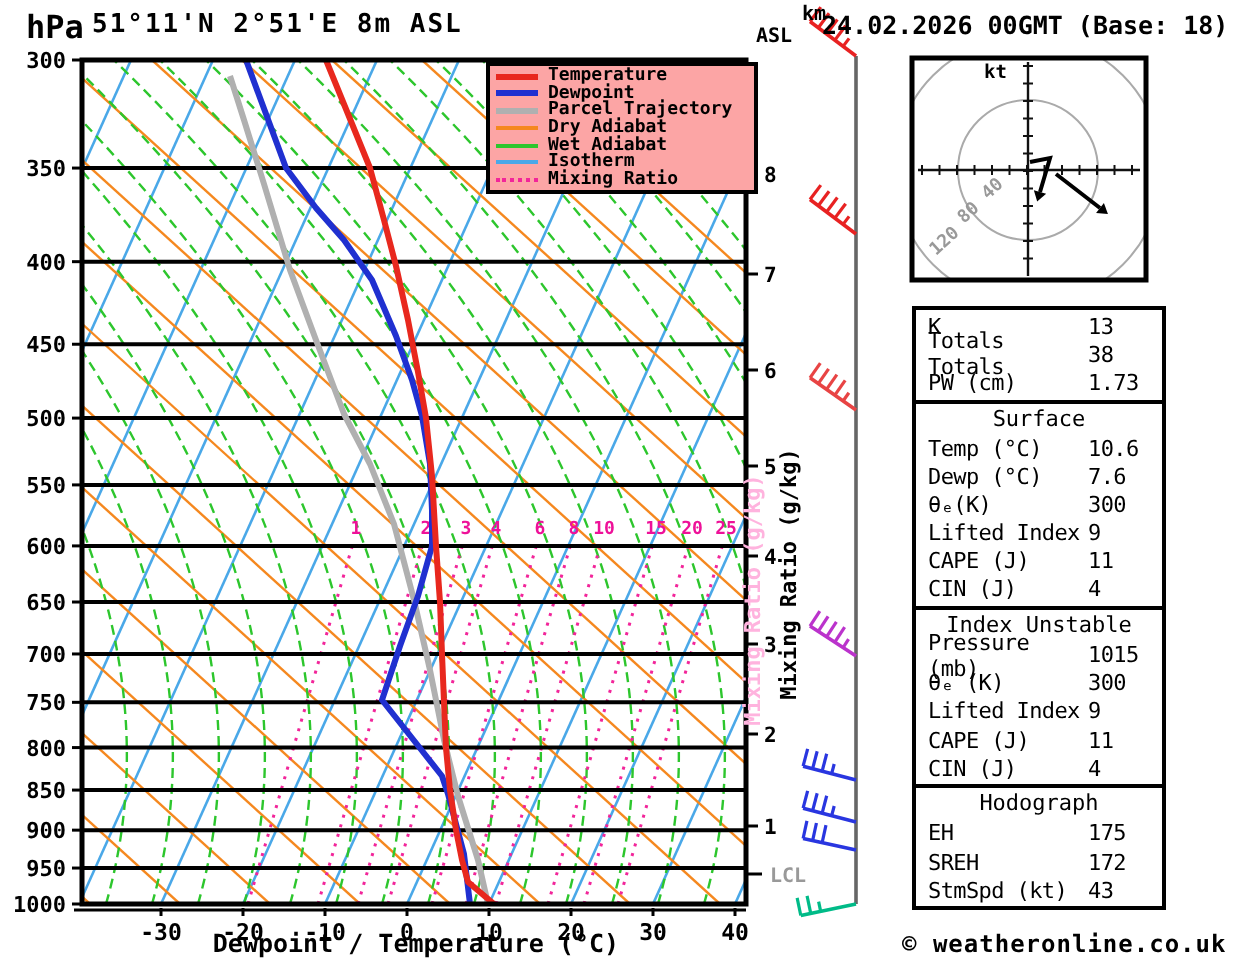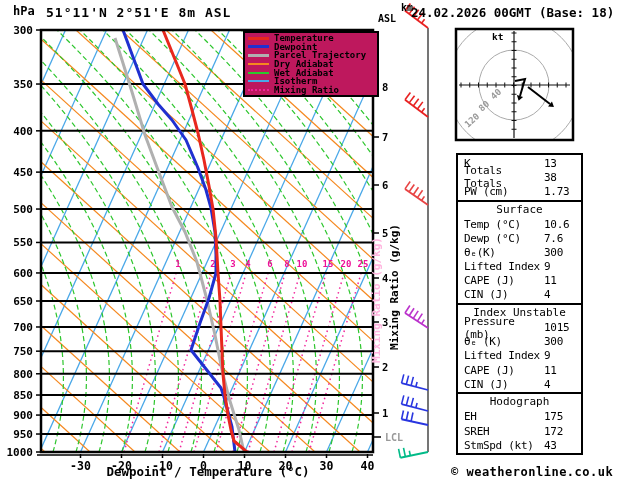--- a/index.html
+++ b/index.html
@@ -1,28 +1,28 @@
 <!DOCTYPE html>
 <html><head>
 <meta charset="utf-8">
 <style>
   html,body{margin:0;padding:0;background:#fff;}
   .stage{position:relative;width:629px;height:486px;background:#fff;overflow:hidden;
          font-family:"DejaVu Sans Mono",monospace;color:#000;}
   svg{position:absolute;left:0;top:0;}
   .abs{position:absolute;white-space:nowrap;}
-  .hpa{left:13px;top:4px;font-size:12px;font-weight:bold;}
+  .hpa{left:13px;top:4px;font-size:16px;font-weight:bold;}
   .title{left:46px;top:5px;font-size:13px;font-weight:bold;letter-spacing:1px;}
   .datetime{left:411px;top:5px;font-size:12.5px;font-weight:bold;text-align:center;}
   .kmlbl{left:381px;top:2px;font-size:10px;font-weight:bold;padding-left:20px;}
   .asllbl{left:378px;top:13px;font-size:10px;font-weight:bold;}
   .xlabel{left:58px;top:464px;width:300px;text-align:center;font-size:12.5px;font-weight:bold;}
   .ktlbl{left:461px;top:31px;font-size:9.5px;font-weight:bold;padding-left:31px;}
   .footer{left:451px;top:465px;font-size:12px;font-weight:bold;letter-spacing:0.5px;}
-  .legend{left:243px;top:31px;width:129px;border:2px solid #000;background:#be185d;
+  .legend{left:243px;top:31px;width:129px;border:2px solid #000;background:#fca5a5;
           padding:1px 0 1px 3px;z-index:5;position:absolute;}
   .lrow{display:flex;align-items:center;height:8.6px;}
   .lswatch{width:21px;margin-right:5px;flex:none;}
   .llabel{font-size:9px;font-weight:bold;line-height:8px;}
   .panel{left:456px;top:153px;width:127px;position:absolute;z-index:5;}
   .psec{border:2px solid #000;background:#fff;margin-top:-2px;padding:1px 0;}
   .psec:first-child{margin-top:0;}
   .phead{text-align:center;font-size:11px;height:14.4px;line-height:14.4px;}
   .prow{display:flex;height:14.2px;align-items:center;padding:0 3px 0 6px;font-size:11px;letter-spacing:-0.3px;}
   .plab{flex:1;}

